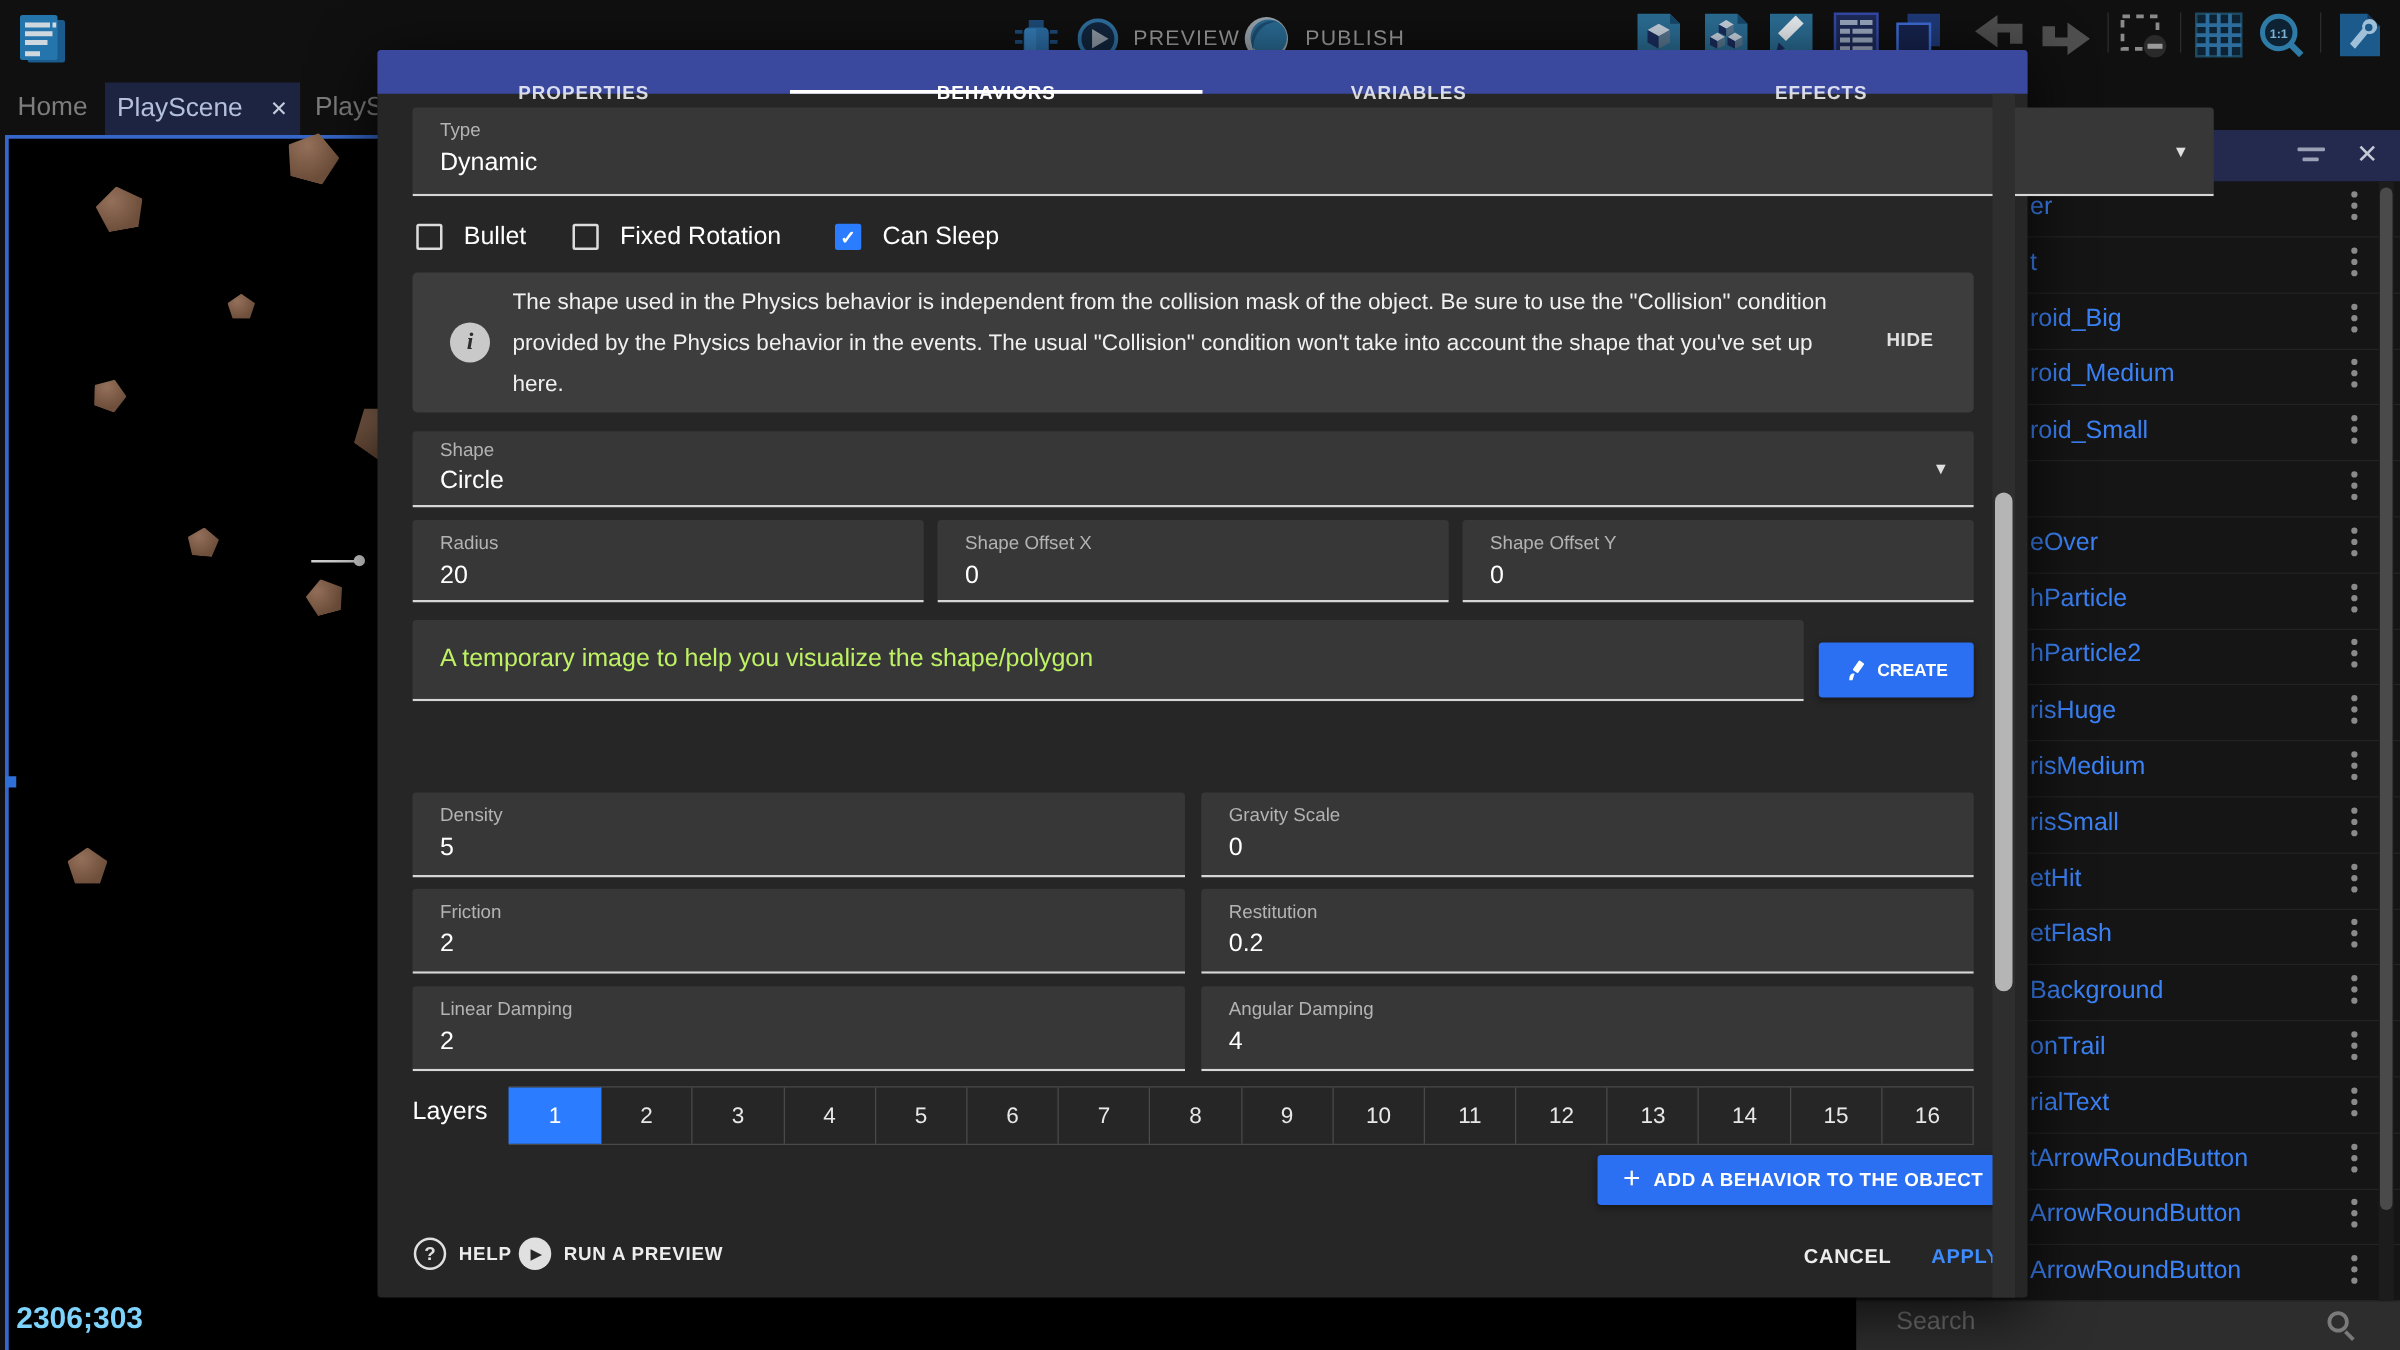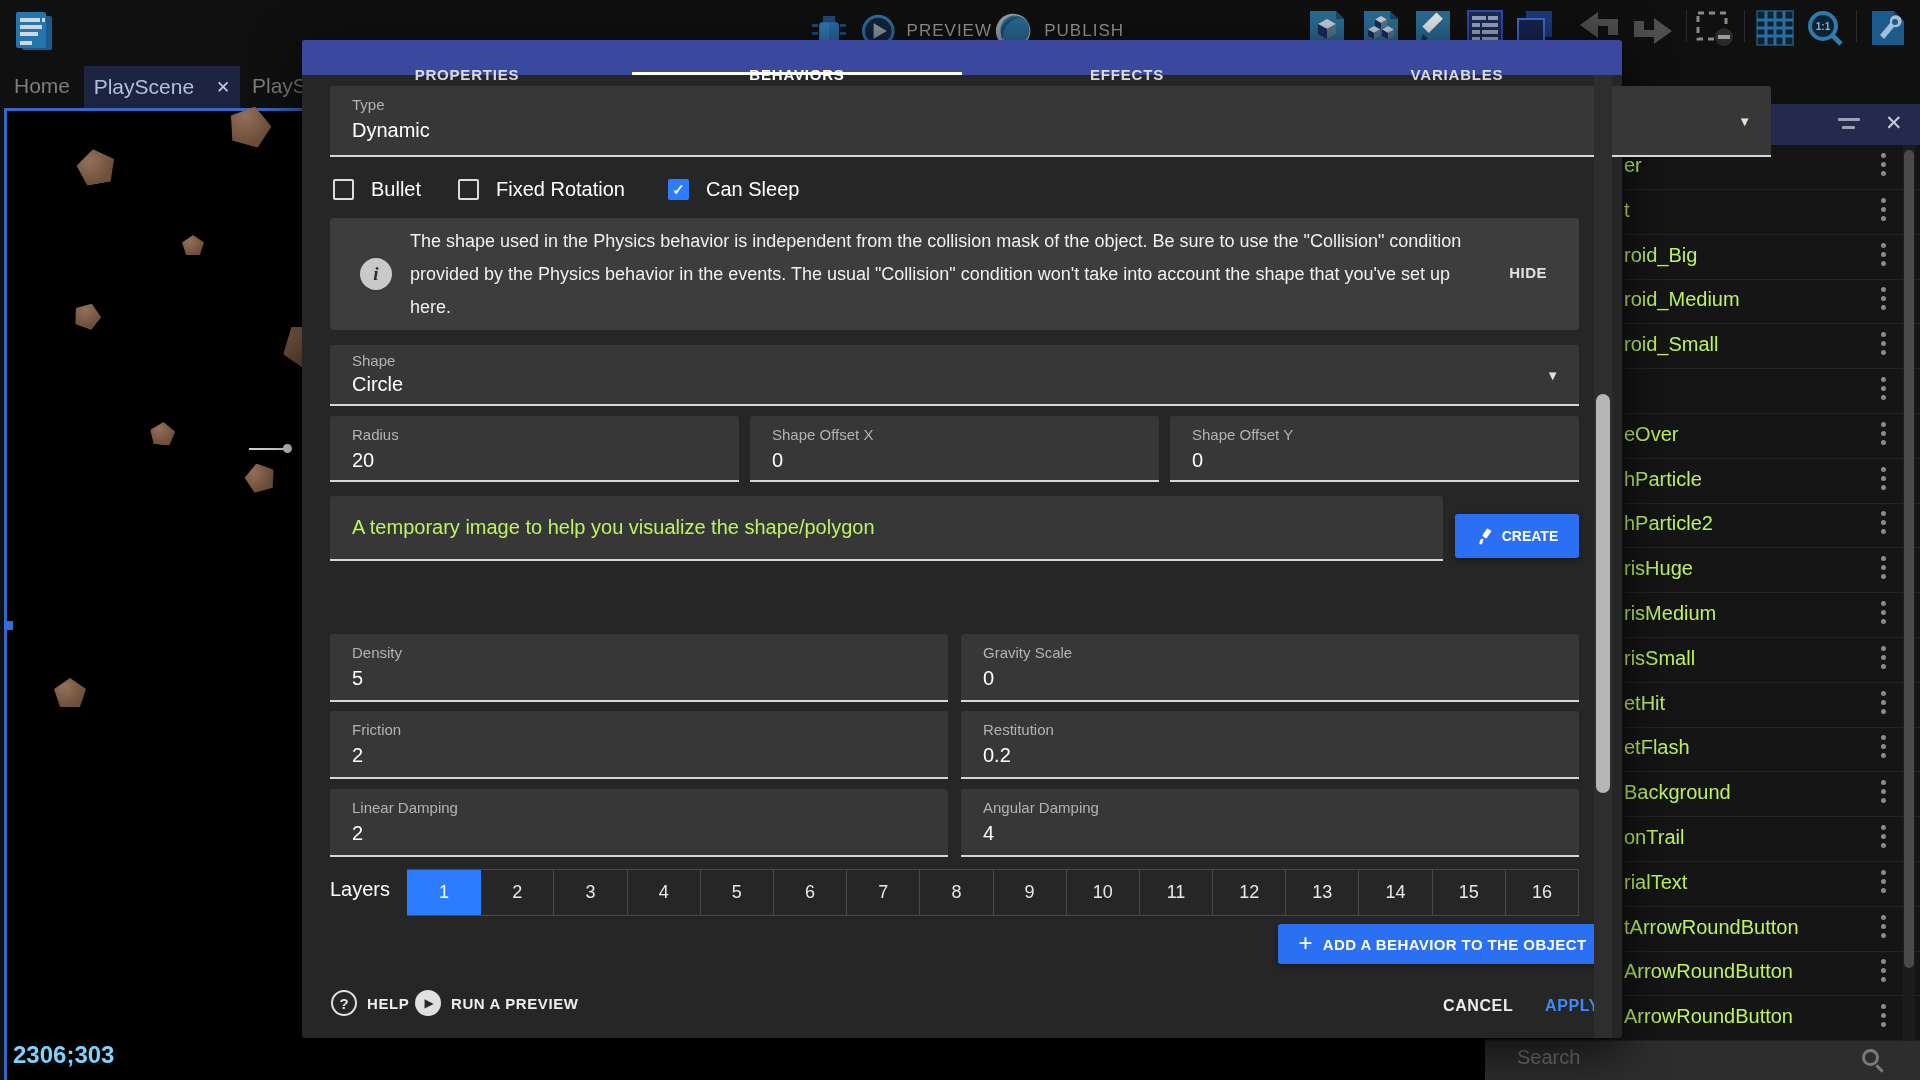--- a/index.html
+++ b/index.html
@@ -70,21 +70,21 @@
   #cancel-btn{color:#ededed;font-size:16px;font-weight:bold;letter-spacing:.6px;}
   #apply-btn{color:#3d8bfd;font-size:16px;font-weight:bold;letter-spacing:.6px;}
 
   #dlg-scrollbar-track{left:1292px;top:35px;width:18px;height:963px;background:#2e2e2e;}
   #dlg-scrollbar-thumb{left:1294px;top:354px;width:14px;height:399px;background:#b5b5b5;border-radius:7px;}
 
   
   #panel{left:1485px;top:104px;width:435px;height:976px;background:#151515;z-index:10;}
   #panel-header{left:0;top:0;width:435px;height:41px;background:#242a4e;}
   .prow{position:absolute;left:0;width:435px;height:45px;border-bottom:1px solid #232323;}
-  .prow .ptext{position:absolute;left:139px;top:9px;color:#bef264;font-size:20px;white-space:nowrap;}
+  .prow .ptext{position:absolute;left:139px;top:9px;color:#3b82f6;font-size:20px;white-space:nowrap;}
   .dots{position:absolute;right:34px;top:8px;display:flex;flex-direction:column;gap:4px;align-items:center;}
   .dots i{width:5px;height:5px;border-radius:50%;background:#8a8a8a;}
   #panel-scroll-track{left:418px;top:41px;width:12px;height:896px;background:#1c1c1c;}
   #panel-scroll-thumb{left:419px;top:46px;width:10px;height:818px;background:#4a4a4a;border-radius:5px;}
   #panel-search{left:0;top:937px;width:435px;height:39px;background:#2d2d2d;padding-left:48px;}
   #search-input{position:absolute;left:30px;top:4px;width:320px;background:transparent;border:none;outline:none;
                 color:#bbb;font-size:20px;}
   #search-input::placeholder{color:#6f6f6f;}
   .mag{width:17px;height:17px;border:3px solid #7a7a7a;border-radius:50%;}
   .mag-handle{width:3px;height:9px;background:#7a7a7a;transform:rotate(-45deg);}
@@ -445,22 +445,22 @@
           <div class="mag-handle" style="margin:-2px 0 0 16px;"></div>
       </div>
     </div>
   </div>
 
   <div id="dialog" class="abs">
 
     <div id="dlg-tabs">
       <div class="dlg-tab">PROPERTIES</div>
       <div class="dlg-tab active">BEHAVIORS</div>
+      <div class="dlg-tab">VARIABLES</div>
       <div class="dlg-tab">EFFECTS</div>
-      <div class="dlg-tab">VARIABLES</div>
     </div>
     <div id="dlg-tab-underline" class="abs"></div>
 
     <div class="abs field" style="left:28px;top:46px;width:1441px;height:71px;text-align:right;">
       <span class="flabel">Type</span>
       <span class="fvalue">Dynamic</span>
       <span class="caret">▼</span>
     </div>
 
     <div class="cb-item" style="left:31px;top:138px;">

